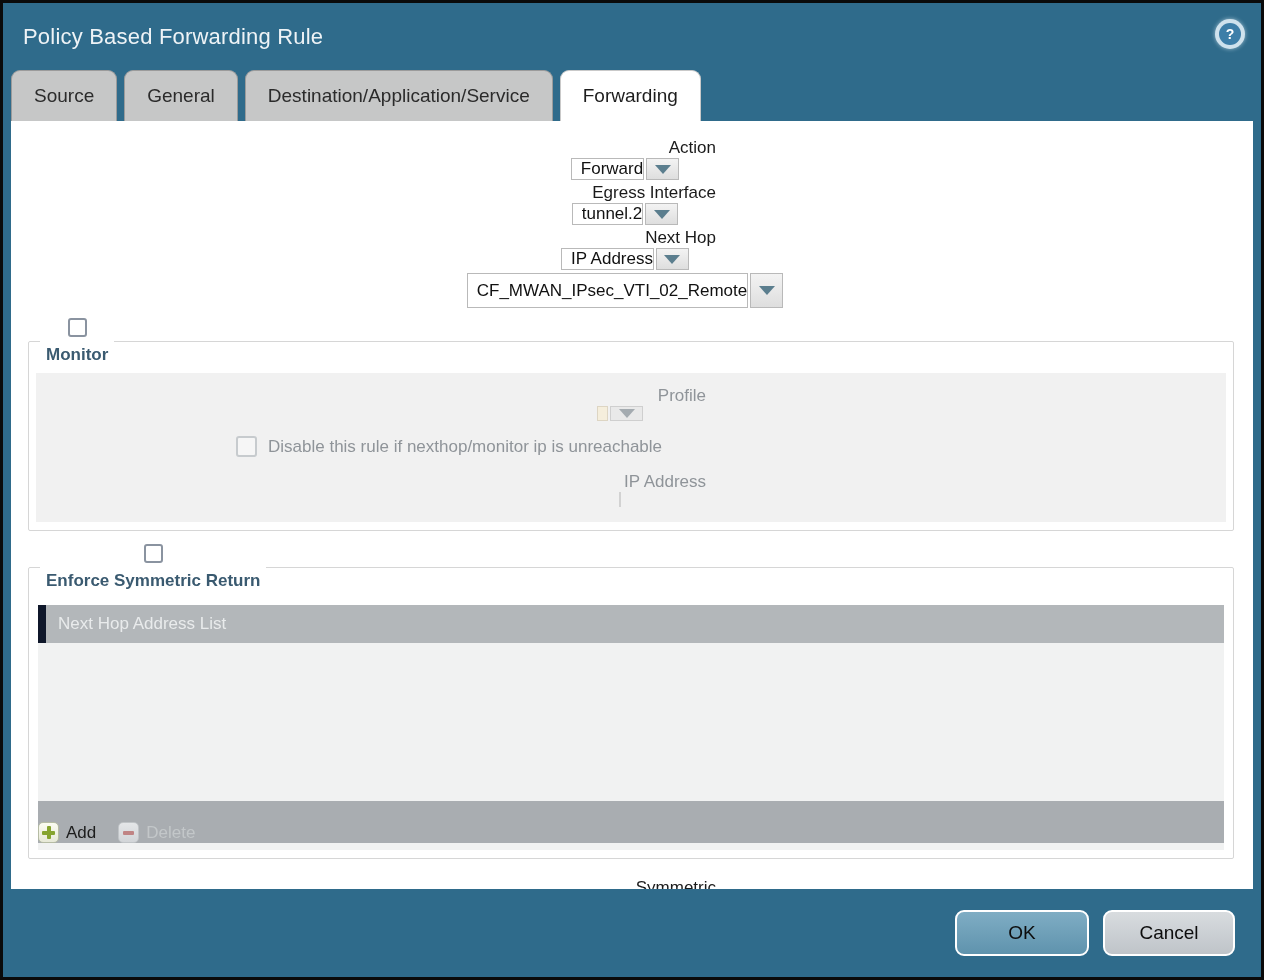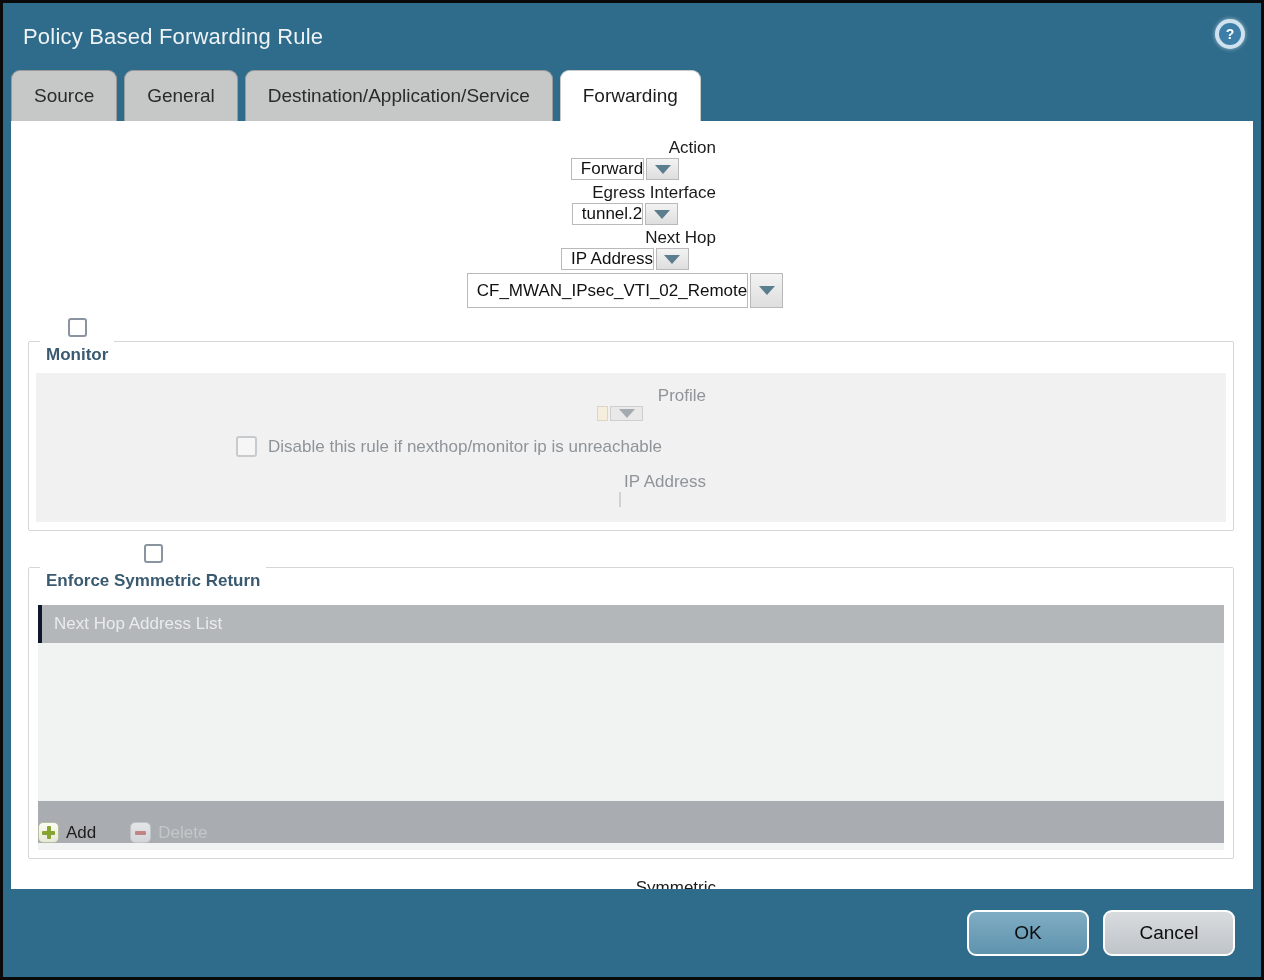--- a/index.html
+++ b/index.html
@@ -186,21 +186,21 @@
   
   .table-wrap { margin: 6px 2px 0 2px; }
   .table-header {
     height: 38px;
     background: #b3b7ba;
     color: #e9ebec;
     font-size: 17px;
     display: flex;
     align-items: center;
     padding-left: 12px;
-    border-left: 4px solid #0f172a;
+    border-left: 8px solid #0f172a;
   }
   .table-body {
     height: 158px;
     background: #f1f2f2;
   }
   .table-footer {
     height: 42px;
     background: #a9adb1;
     display: flex;
     align-items: flex-end;
@@ -211,21 +211,21 @@
     display: flex;
     align-items: center;
     gap: 7px;
     background: none;
     border: none;
     font-family: inherit;
     font-size: 17px;
     cursor: pointer;
   }
   .tbl-btn .label-dark { color: #1d1d1d; }
-  .tbl-btn.disabled { cursor: default; margin-left: 12px; }
+  .tbl-btn.disabled { cursor: default; }
   .tbl-btn .label-dim { color: #c3c7c9; }
   .icon-plus, .icon-minus {
     width: 21px; height: 21px;
     border-radius: 5px;
     position: relative;
     flex: none;
   }
   .icon-plus { background: linear-gradient(#fbfcf2, #e7e9d8); border: 1px solid #b6bca4; }
   .icon-plus::before {
     content: ""; position: absolute; left: 3px; right: 3px; top: 8px; height: 4px;
@@ -252,21 +252,21 @@
   }
   .btn {
     height: 46px;
     border: 2px solid #ffffff;
     border-radius: 9px;
     font-family: inherit;
     font-size: 19px;
     color: #0d0d0d;
     cursor: pointer;
   }
-  .btn-ok { width: 122px; background: linear-gradient(#7fadc4, #5f93ad); }
+  .btn-ok { width: 134px; background: linear-gradient(#7fadc4, #5f93ad); }
   .btn-cancel { width: 132px; background: linear-gradient(#d8dcdf, #bfc4c9); }
 </style>
 </head>
 <body>
 
 <div class="titlebar">
   <span class="title">Policy Based Forwarding Rule</span>
   <div class="help">
     <div class="inner">?</div>
   </div>

